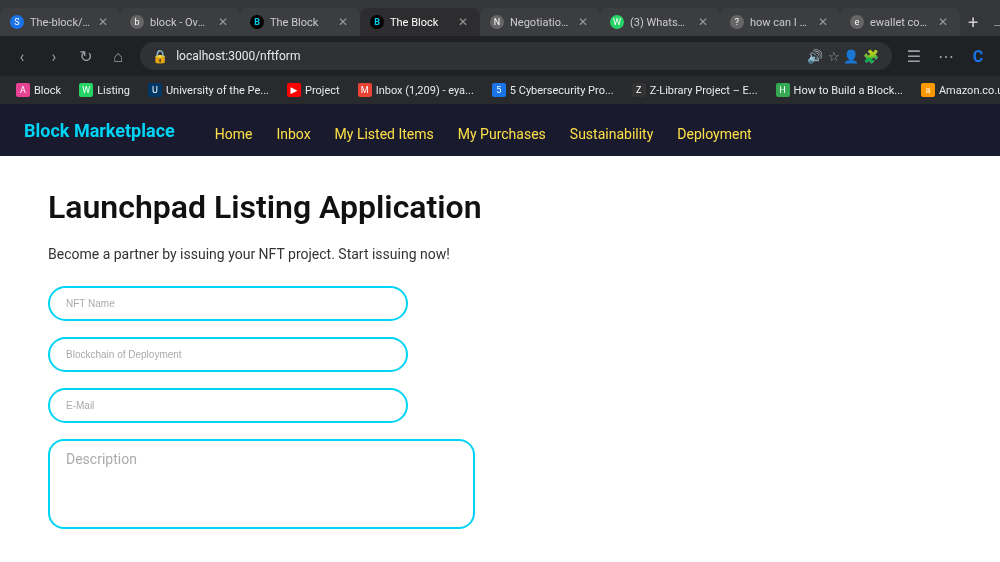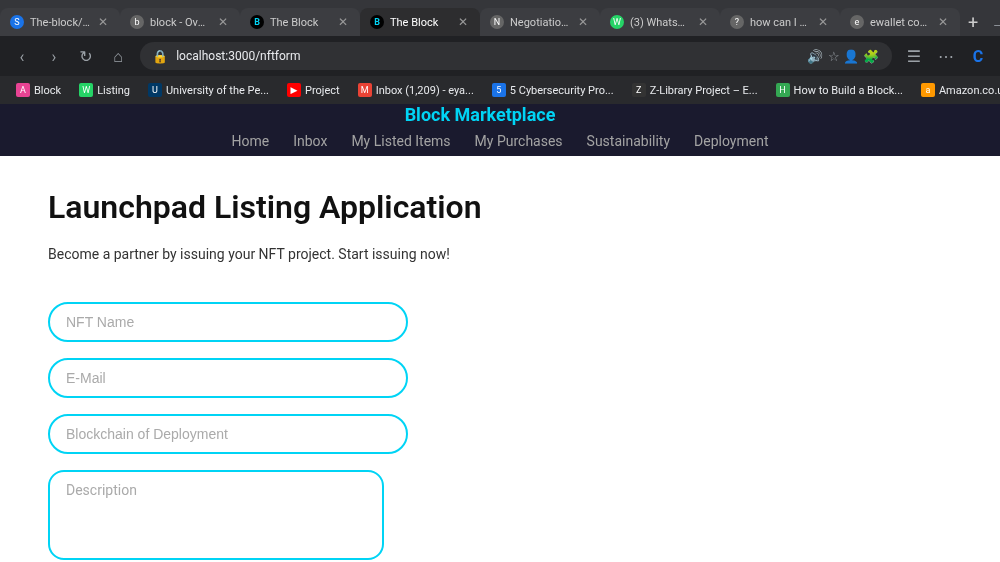--- a/index.html
+++ b/index.html
@@ -211,38 +211,37 @@
     .bm-amazon { background: #ff9900; color: white; }
 
     
     .navbar {
       background: #1a1a2e;
       display: flex;
       align-items: center;
       padding: 0 24px;
       height: 52px;
       flex-shrink: 0;
-      flex-direction: column;
     }
 
     .brand {
       color: #00d4f5;
       font-size: 18px;
       font-weight: bold;
       margin-right: 40px;
     }
 
     .nav-links {
       display: flex;
       gap: 24px;
       flex: 1;
     }
 
     .nav-link {
-      color: #a3a3a3;
+      color: #fde047;
       font-size: 14px;
       text-decoration: none;
       cursor: pointer;
       margin-top: 8px;
     }
 
     .wallet-btn {
       background: #00d4f5;
       color: #000;
       border: none;
@@ -263,44 +262,44 @@
     .page-title {
       font-size: 32px;
       font-weight: 600;
       color: #111;
       margin-bottom: 20px;
     }
 
     .page-subtitle {
       font-size: 14px;
       color: #333;
-      margin-bottom: 40px;
+      margin-bottom: 24px;
     }
 
     .form-group {
       margin-bottom: 16px;
     }
 
     .form-input {
       width: 360px;
       padding: 10px 16px;
       border: 2px solid #00d4f5;
       border-radius: 24px;
-      font-size: 14px;
+      font-size: 10px;
       color: #666;
       outline: none;
       background: #fff;
     }
 
     .form-input::placeholder {
       color: #aaa;
     }
 
     .form-textarea {
-      width: 336px;
+      width: 427px;
       padding: 10px 16px;
       border: 2px solid #00d4f5;
       border-radius: 16px;
       font-size: 14px;
       color: #666;
       outline: none;
       background: #fff;
       resize: none;
       height: 90px;
       font-family: inherit;
@@ -444,23 +443,23 @@
 
 <div class="main-content">
   <h1 class="page-title">Launchpad Listing Application</h1>
   <p class="page-subtitle">Become a partner by issuing your NFT project. Start issuing now!</p>
 
   <form>
     <div class="form-group">
       <input class="form-input" type="text" placeholder="NFT Name" style="">
     </div>
     <div class="form-group">
+      <input class="form-input" type="text" placeholder="Blockchain of Deployment" style="">
+    </div>
+    <div class="form-group">
       <input class="form-input" type="email" placeholder="E-Mail" style="">
-    </div>
-    <div class="form-group">
-      <input class="form-input" type="text" placeholder="Blockchain of Deployment" style="">
     </div>
     <div class="form-group">
       <textarea class="form-textarea" placeholder="Description" style=""></textarea>
     </div>
 
   </form>
 </div>
 
 </body></html>

